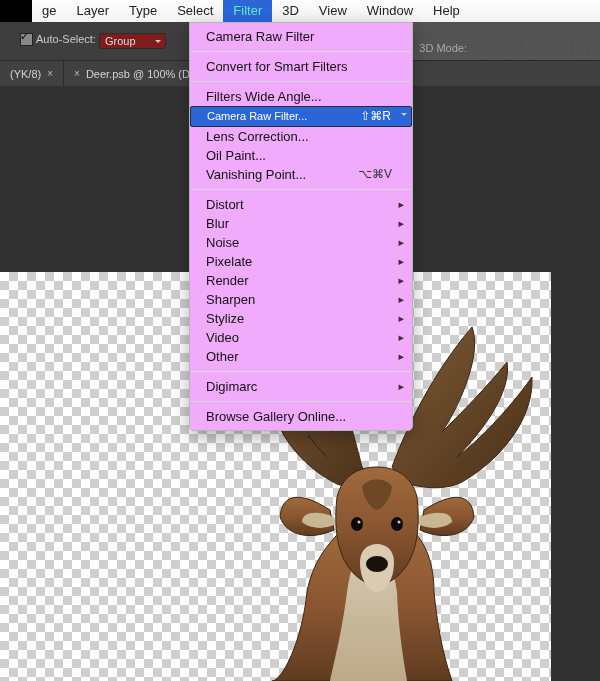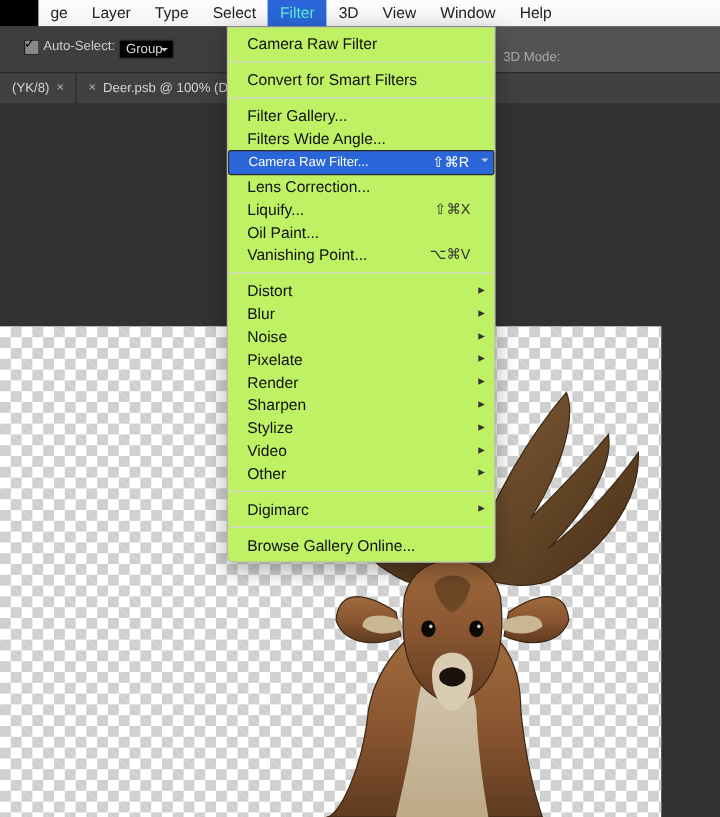--- a/index.html
+++ b/index.html
@@ -8,41 +8,41 @@
   .menubar{position:absolute;left:0;top:0;width:600px;height:22px;background:linear-gradient(#fdfdfd,#f3f3f3);border-bottom:1px solid #bcbcbc;display:flex;align-items:center;font-size:13px;color:#222;margin-left:32px;}
   .menubar .menu{padding:0 10px;height:22px;line-height:22px;}
   .menubar .menu.active{background:#2a66d8;color:#5eead4;}
   
   .toolbar{position:absolute;left:0;top:22px;width:600px;height:38px;background:#535353;display:flex;align-items:center;}
   .toolbar .left-block{height:100%;width:190px;background:#3e3e3e;display:flex;align-items:center;}
   .toolbar .auto-select{display:flex;align-items:flex-start;margin-left:20px;color:#ccc;font-size:11px;gap:3px;}
   .chk{width:11px;height:11px;border:1px solid #222;background:#6a6a6a;}
   .chk.checked{background:#888;position:relative;}
   .chk.checked:after{content:"✓";position:absolute;left:-1px;top:-4px;font-size:11px;color:#000;}
-  .sel{border:1px solid #2b2b2b;background:#000000;color:#ddd;font-size:11px;padding:1px 8px 1px 5px;position:relative;border-radius:2px;}
+  .sel{border:1px solid #2b2b2b;background:#7f1d1d;color:#ddd;font-size:11px;padding:1px 29px 1px 5px;position:relative;border-radius:2px;}
   .sel:after{content:"";position:absolute;right:4px;top:6px;border:3px solid transparent;border-top-color:#ccc;}
   .transform-ctl{display:flex;align-items:center;color:#bbb;font-size:11px;margin-left:8px;gap:4px;}
   .align{display:flex;gap:4px;margin-left:10px;}
   .align .btn{width:20px;height:18px;border:1px solid #2e2e2e;background:#4a4a4a;border-radius:2px;display:flex;align-items:center;justify-content:center;}
   .align .btn svg{display:block;}
   .right-3d{position:absolute;right:8px;top:0;height:52px;display:flex;align-items:center;color:#a9a9a9;font-size:11px;gap:8px;}
   .icon3d{width:15px;height:15px;border:1px solid #5a5a5a;border-radius:50%;opacity:.7;}
   
   .tabstrip{position:absolute;left:0;top:60px;width:600px;height:26px;background:#414141;display:flex;border-top:1px solid #2a2a2a;border-bottom:4px solid #fdba74;}
   .tab{font-size:11px;color:#d4d4d4;padding:0 10px;line-height:26px;border-right:1px solid #2a2a2a;white-space:nowrap;display:flex;align-items:center;gap:6px;}
   .tab .x{font-size:10px;color:#bbb;}
   
   .paste{position:absolute;left:0;top:86px;width:600px;height:595px;background:#323232;}
   .canvas{position:absolute;left:0;top:272px;width:551px;height:409px;
     background-image:
       linear-gradient(45deg,#cfcfcf 25%,transparent 25%,transparent 75%,#cfcfcf 75%),
       linear-gradient(45deg,#cfcfcf 25%,transparent 25%,transparent 75%,#cfcfcf 75%);
     background-size:18px 18px;background-position:0 0,9px 9px;background-color:#fff;}
   
-  .dropdown{position:absolute;left:189px;top:22px;width:222px;background:#bef264;border:1px solid #b6b6b6;border-radius:0 0 5px 5px;box-shadow:0 6px 18px rgba(0,0,0,.3);padding:4px 0;font-size:13px;color:#111;}
+  .dropdown{position:absolute;left:189px;top:22px;width:222px;background:#f0abfc;border:1px solid #b6b6b6;border-radius:0 0 5px 5px;box-shadow:0 6px 18px rgba(0,0,0,.3);padding:4px 0;font-size:13px;color:#111;}
   .ditem{height:19px;line-height:19px;padding:0 20px 0 16px;display:flex;justify-content:space-between;white-space:nowrap;}
   .ditem .sc{color:#333;font-size:12px;}
   .ditem.sel{background:#2a66d8;color:#fff;text-align:right;}
   .ditem.sel .sc{color:#fff;}
   .ditem.sub:after{content:"▸";font-size:11px;color:#333;position:absolute;right:8px;}
   .ditem{position:relative;}
   .dsep{height:1px;margin:5px 1px;background:#d8d8d8;}
   
   .deer{position:absolute;left:162px;top:292px;width:390px;height:389px;}
   .deer svg{width:100%;height:100%;}
@@ -170,37 +170,30 @@
 <div class="dropdown" id="dd">
       <div class="ditem">
         <span>Camera Raw Filter</span>
       </div>
       <div class="dsep"></div>
       <div class="ditem">
         <span>Convert for Smart Filters</span>
       </div>
       <div class="dsep"></div>
       <div class="ditem">
-        <span>Filter Gallery...</span>
-      </div>
-      <div class="ditem">
         <span>Filters Wide Angle...</span>
       </div>
       <div class="ditem sel">
         <span>Camera Raw Filter...</span>
         <span class="sc">⇧⌘R</span>
       </div>
       <div class="ditem">
         <span>Lens Correction...</span>
       </div>
       <div class="ditem">
-        <span>Liquify...</span>
-        <span class="sc">⇧⌘X</span>
-      </div>
-      <div class="ditem">
         <span>Oil Paint...</span>
       </div>
       <div class="ditem">
         <span>Vanishing Point...</span>
         <span class="sc">⌥⌘V</span>
       </div>
       <div class="dsep"></div>
       <div class="ditem sub">
         <span>Distort</span>
       </div>

